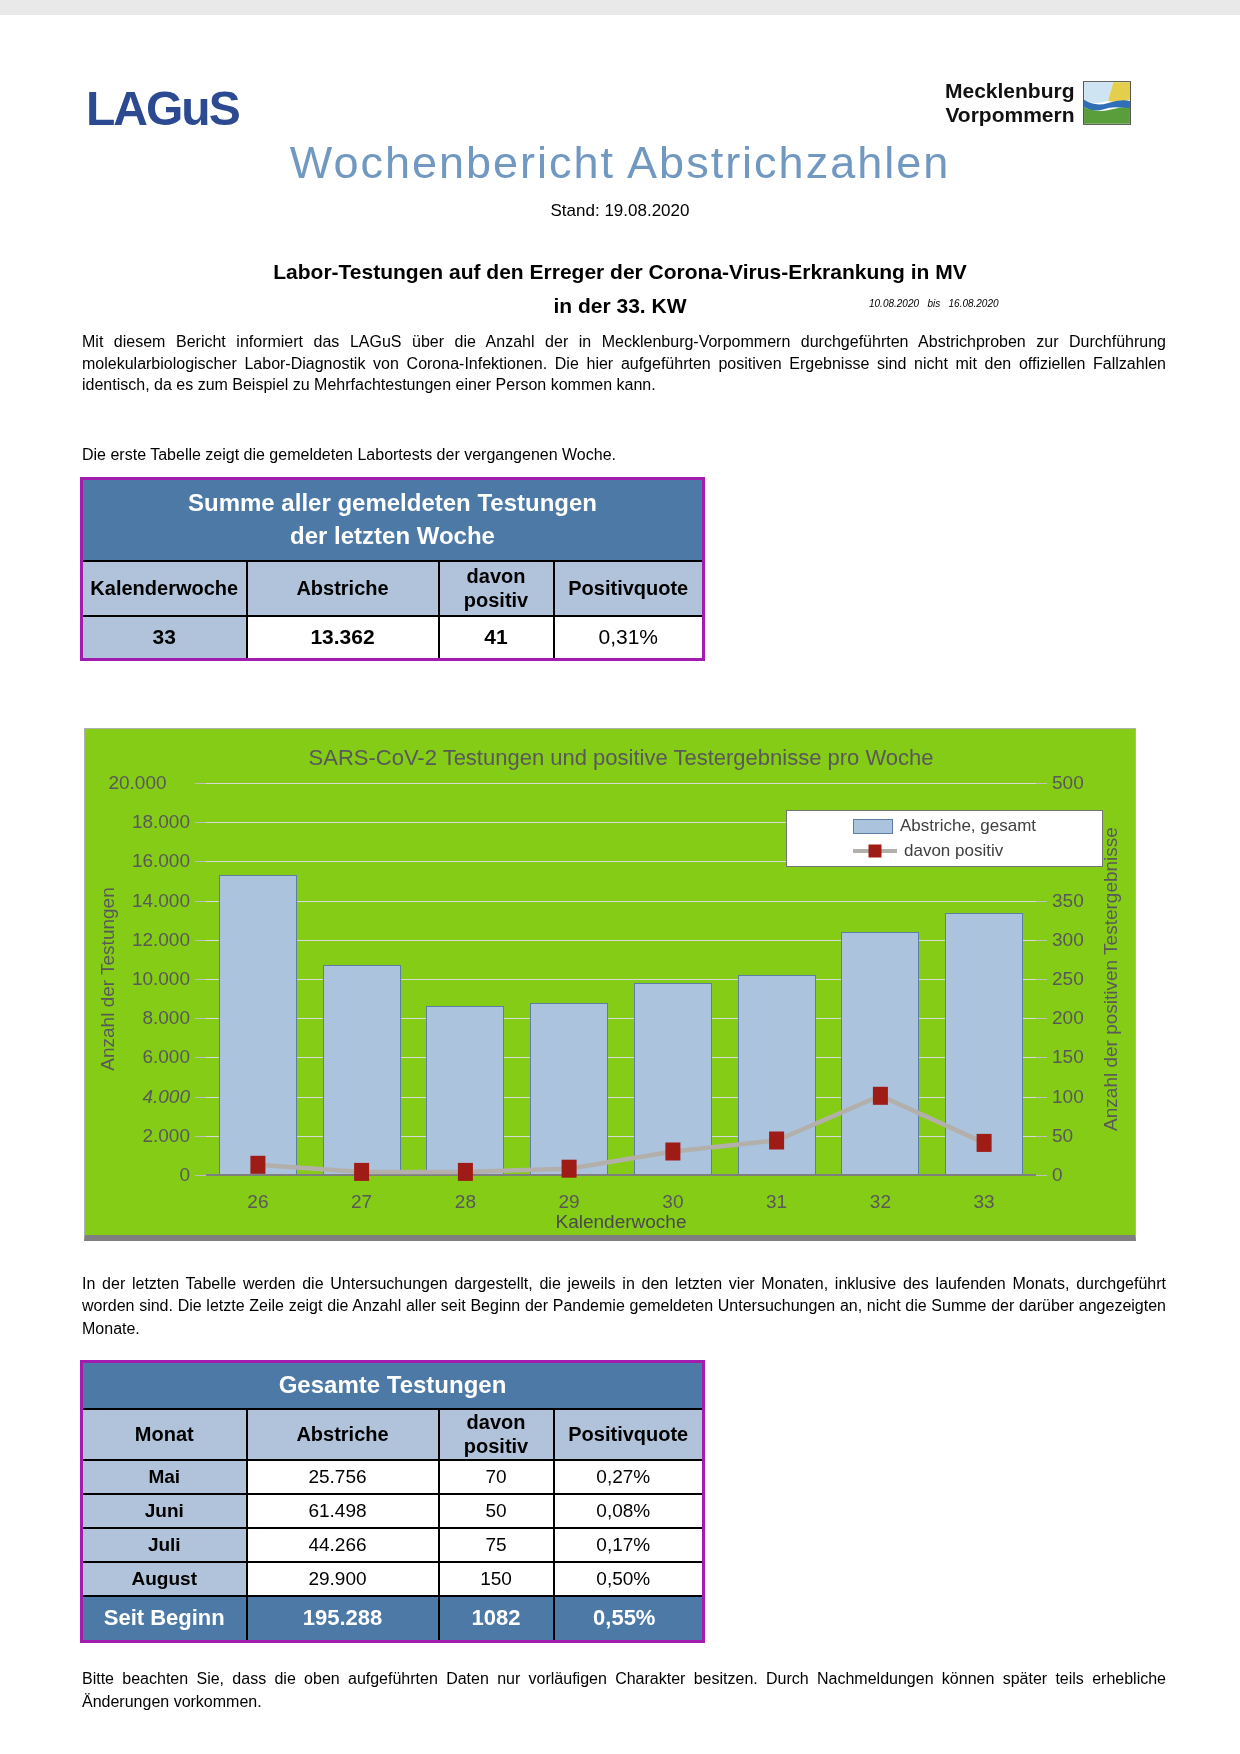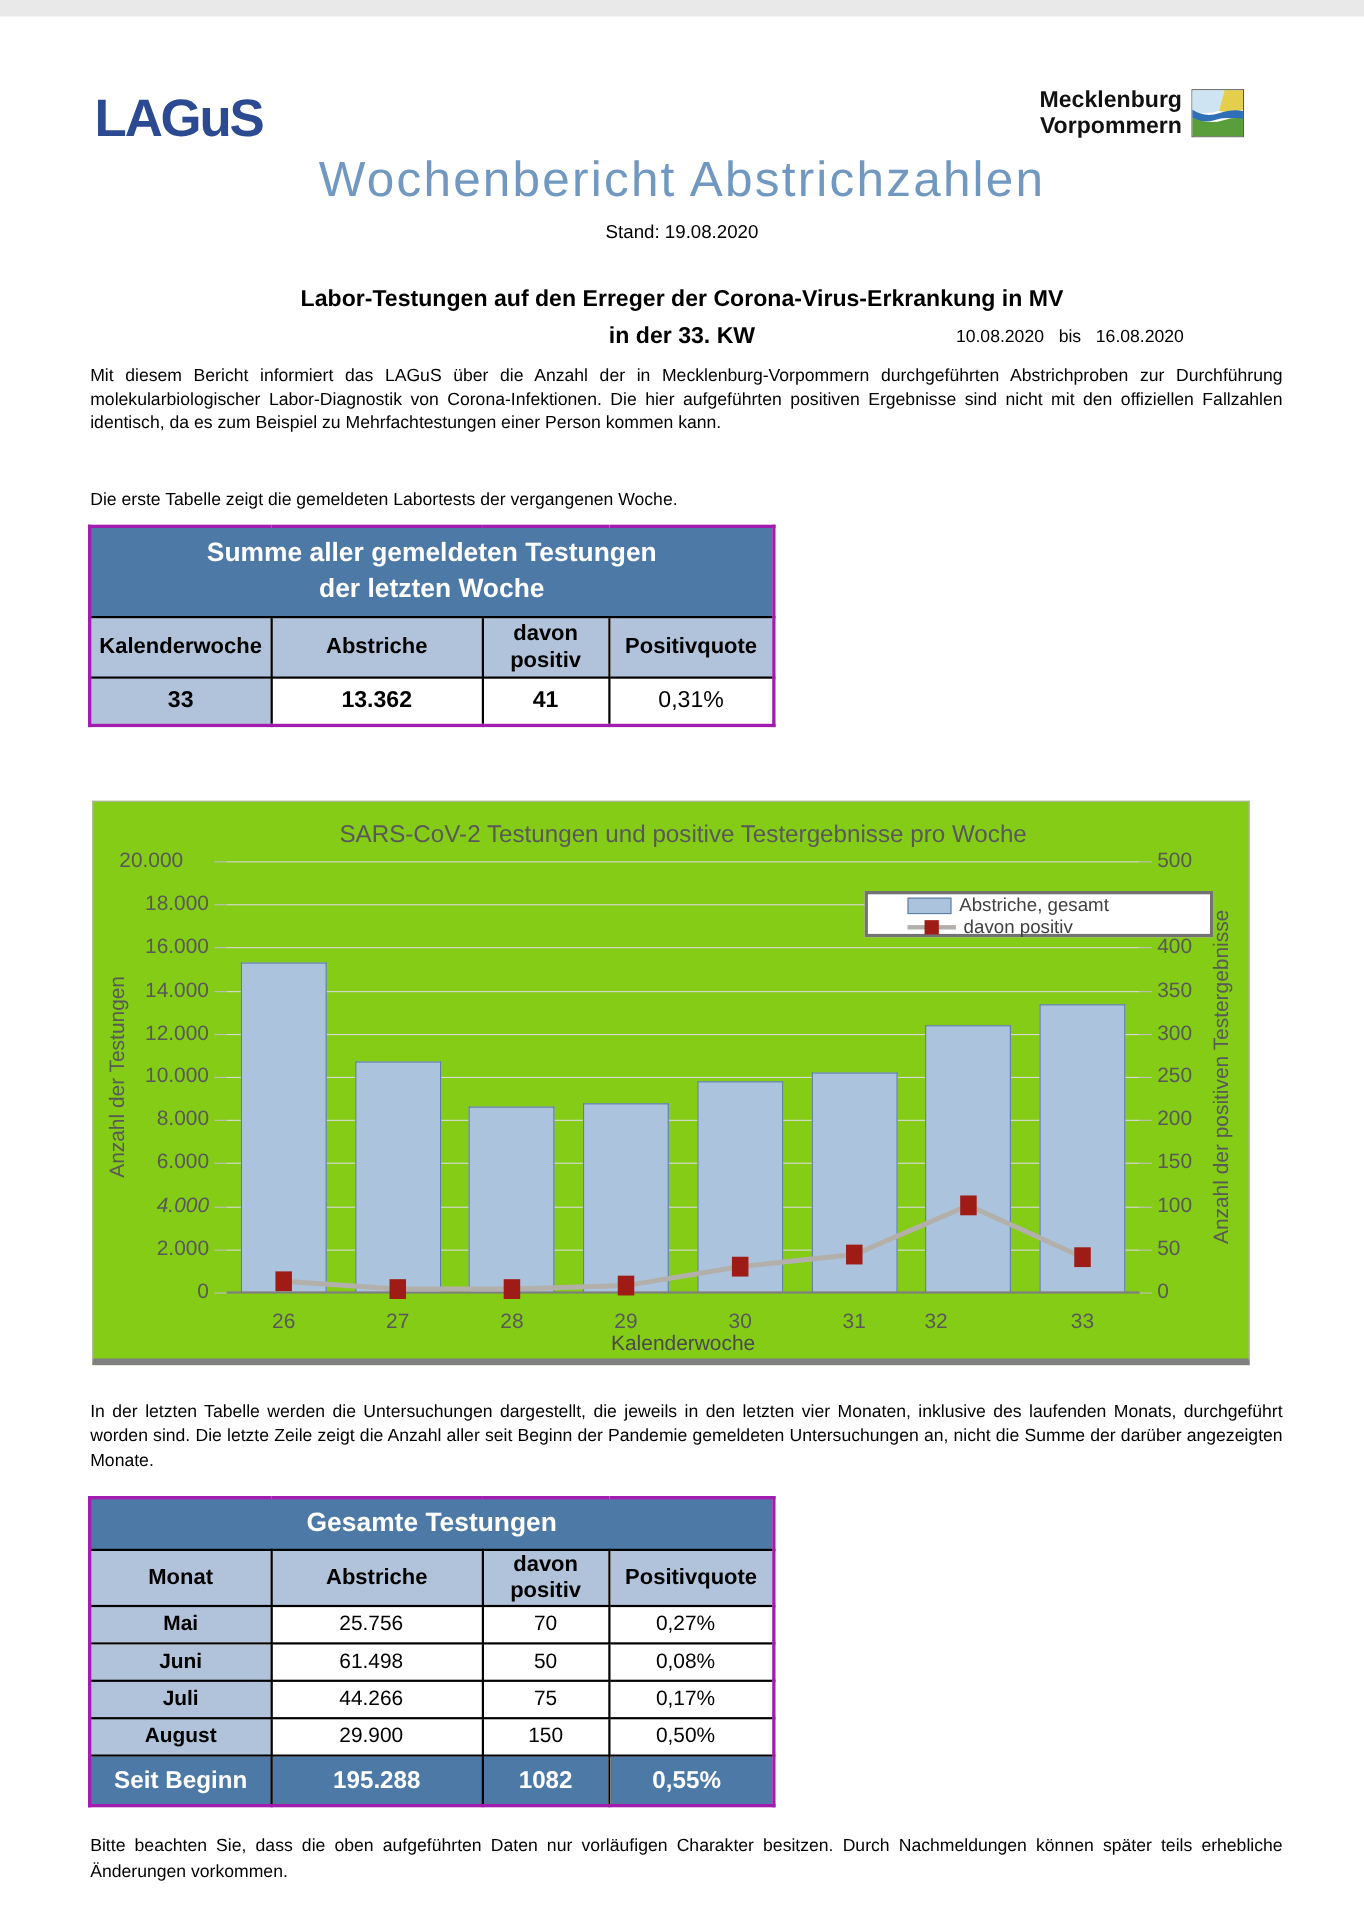--- a/index.html
+++ b/index.html
@@ -17,21 +17,21 @@
   .mv-logo { position:absolute; left:945px; top:64px; display:flex; align-items:center; }
   .mv-logo-text { font-size:21px; font-weight:bold; line-height:1.12; color:#111; text-align:right; }
   .mv-emblem { width:48px; height:44px; margin-left:8px; }
   .doc-title {
     position:absolute; left:0; top:122px; width:1240px; text-align:center;
     font-size:45px; font-weight:400; letter-spacing:2px; color:#7198c1;
   }
   .stand { position:absolute; left:0; top:186px; width:1240px; text-align:center; font-size:17px; }
   .heading1 { position:absolute; left:0; top:245px; width:1240px; text-align:center; font-size:21px; font-weight:bold; }
   .heading2 { position:absolute; left:0; top:279px; width:1240px; text-align:center; font-size:21px; font-weight:bold; }
-  .date-range { position:absolute; left:869px; top:283px; font-size:16px; white-space:pre; }
+  .date-range { position:absolute; left:869px; top:283px; font-size:10px; white-space:pre;font-style:italic; }
   .para { position:absolute; left:82px; width:1084px; font-size:16px; line-height:1.35; text-align:justify; }
   .para1 { top:316px; }
   .lead { position:absolute; left:82px; font-size:16px; }
   .table1-lead { top:431px; }
   .chart-lead { top:684px; }
   .table2-lead { top:1258px; line-height:1.4; }
   .footer-note { position:absolute; left:82px; top:1652px; width:1084px; font-size:16px; line-height:1.45; text-align:justify; }
 
   
   table.report { position:absolute; border-collapse:collapse; table-layout:fixed; border:3px solid #a21caf; }
@@ -59,23 +59,23 @@
   }
   .chart-title { position:absolute; left:121px; top:16px; width:830px; text-align:center;
     font-size:22px; color:#595959; }
   .chart-plot { position:absolute; left:121px; top:54px; width:830px; height:392px; }
   .axis-label { position:absolute; white-space:nowrap; font-size:19px; color:#595959;
     transform:translate(-50%,-50%) rotate(-90deg); }
   .axis-label.left { left:23px; top:250px; }
   .axis-label.right { left:1026px; top:250px; }
   .x-axis-title { position:absolute; left:121px; top:482px; width:830px; text-align:center;
     font-size:19px; color:#4a4a4a; }
-  .legend { position:absolute; left:701px; top:81px; width:317px; height:42px;
-    background:#fff; border:3px solid #737373; display:flex; flex-direction:column;
-    justify-content:space-evenly; padding-left:36px; z-index:5; }
+  .legend { position:absolute; left:701px; top:81px; width:317px; height:57px;
+    background:#fff; border:1px solid #737373; display:flex; flex-direction:column;
+    justify-content:space-evenly; padding-left:66px; z-index:5; }
   .legend-row { display:flex; align-items:center; }
   .legend-text { font-size:17px; color:#404040; margin-left:7px; }
   .legend-swatch-bar { width:40px; height:15px; }
   .legend-swatch-line { position:relative; width:44px; height:4px; }
   .legend-marker { position:absolute; left:50%; top:50%; width:13px; height:13px;
     transform:translate(-50%,-50%); }
 </style>
 </head>
 <body>
 
@@ -229,21 +229,21 @@
       <div style="position: absolute; left: 0px; width: 105px; top: 82.2px; text-align: right; font-size: 19px; color: rgb(89, 89, 89);">18.000</div>
       <div style="position: absolute; left: 967px; width: 60px; top: 82.2px; text-align: left; font-size: 19px; color: rgb(89, 89, 89);">450</div>
       <div style="position: absolute; left: 0px; width: 105px; top: 43px; text-align: center; font-size: 19px; color: rgb(89, 89, 89);">20.000</div>
       <div style="position: absolute; left: 967px; width: 60px; top: 43px; text-align: left; font-size: 19px; color: rgb(89, 89, 89);">500</div>
       <div style="position: absolute; left: 132.9px; width: 80px; top: 462px; text-align: center; font-size: 19px; color: rgb(89, 89, 89);">26</div>
       <div style="position: absolute; left: 236.6px; width: 80px; top: 462px; text-align: center; font-size: 19px; color: rgb(89, 89, 89);">27</div>
       <div style="position: absolute; left: 340.4px; width: 80px; top: 462px; text-align: center; font-size: 19px; color: rgb(89, 89, 89);">28</div>
       <div style="position: absolute; left: 444.1px; width: 80px; top: 462px; text-align: center; font-size: 19px; color: rgb(89, 89, 89);">29</div>
       <div style="position: absolute; left: 547.9px; width: 80px; top: 462px; text-align: center; font-size: 19px; color: rgb(89, 89, 89);">30</div>
       <div style="position: absolute; left: 651.6px; width: 80px; top: 462px; text-align: center; font-size: 19px; color: rgb(89, 89, 89);">31</div>
-      <div style="position: absolute; left: 755.4px; width: 80px; top: 462px; text-align: left; font-size: 19px; color: rgb(89, 89, 89);">32</div>
+      <div style="position: absolute; left: 755.4px; width: 80px; top: 462px; text-align: center; font-size: 19px; color: rgb(89, 89, 89);">32</div>
       <div style="position: absolute; left: 859.1px; width: 80px; top: 462px; text-align: center; font-size: 19px; color: rgb(89, 89, 89);">33</div>
     </div>
 
   <div class="para table2-lead">In der letzten Tabelle werden die Untersuchungen dargestellt, die jeweils in den letzten vier Monaten, inklusive des laufenden Monats, durchgeführt worden sind. Die letzte Zeile zeigt die Anzahl aller seit Beginn der Pandemie gemeldeten Untersuchungen an, nicht die Summe der darüber angezeigten Monate.</div>
 
   <table class="report t2">
     <colgroup>
         <col style="width:165px">
         <col style="width:192px">
         <col style="width:115px">

